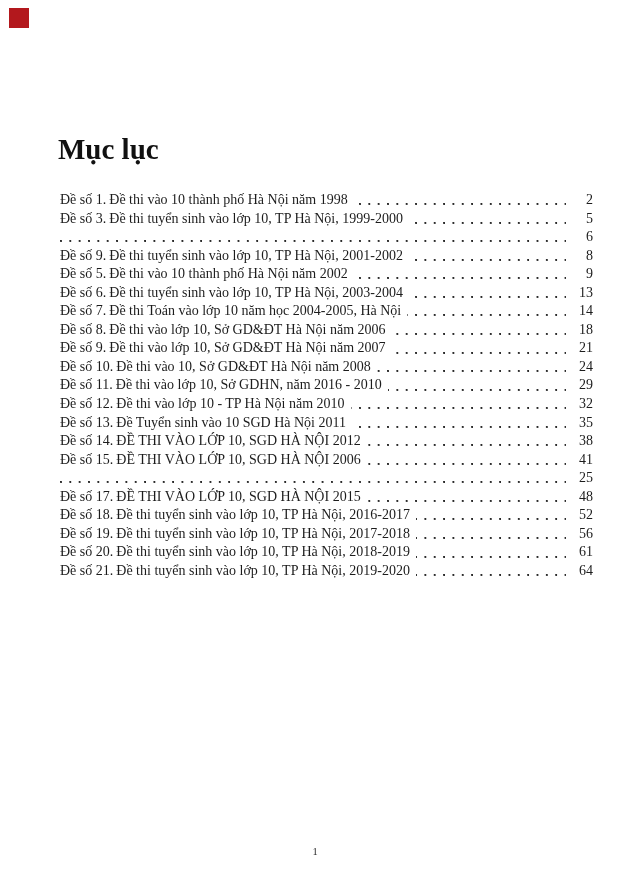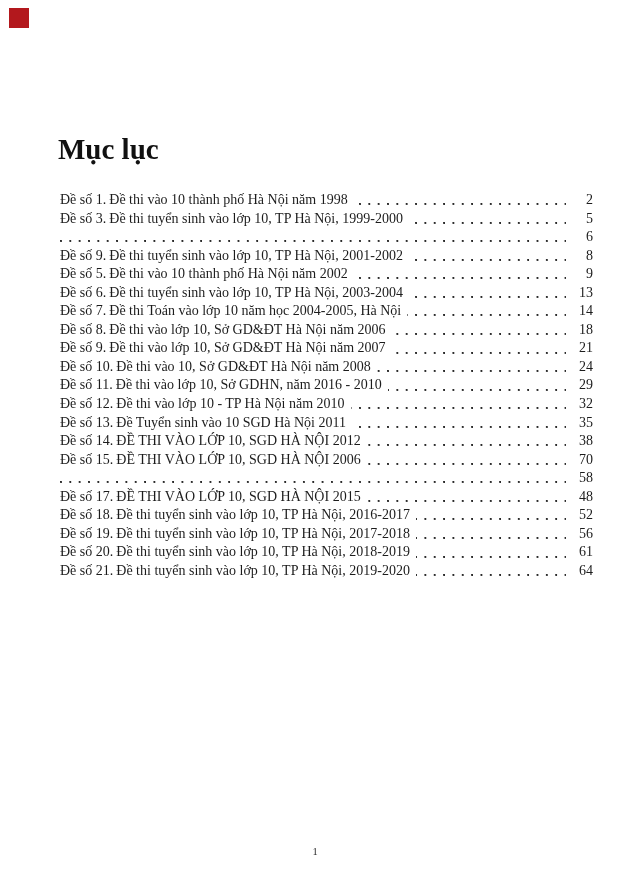--- a/index.html
+++ b/index.html
@@ -99,22 +99,22 @@
       <div class="row"><span class="dots"></span><span class="label"><span class="no">Đề số 5.</span><span class="ttl">Đề thi vào 10 thành phố Hà Nội năm 2002</span></span><span class="pg">9</span></div>
       <div class="row"><span class="dots"></span><span class="label"><span class="no">Đề số 6.</span><span class="ttl">Đề thi tuyển sinh vào lớp 10, TP Hà Nội, 2003-2004</span></span><span class="pg">13</span></div>
       <div class="row"><span class="dots"></span><span class="label"><span class="no">Đề số 7.</span><span class="ttl">Đề thi Toán vào lớp 10 năm học 2004-2005, Hà Nội</span></span><span class="pg">14</span></div>
       <div class="row"><span class="dots"></span><span class="label"><span class="no">Đề số 8.</span><span class="ttl">Đề thi vào lớp 10, Sở GD&amp;ĐT Hà Nội năm 2006</span></span><span class="pg">18</span></div>
       <div class="row"><span class="dots"></span><span class="label"><span class="no">Đề số 9.</span><span class="ttl">Đề thi vào lớp 10, Sở GD&amp;ĐT Hà Nội năm 2007</span></span><span class="pg">21</span></div>
       <div class="row"><span class="dots"></span><span class="label"><span class="no">Đề số 10.</span><span class="ttl">Đề thi vào 10, Sở GD&amp;ĐT Hà Nội năm 2008</span></span><span class="pg">24</span></div>
       <div class="row"><span class="dots"></span><span class="label"><span class="no">Đề số 11.</span><span class="ttl">Đề thi vào lớp 10, Sở GDHN, năm 2016 - 2010</span></span><span class="pg">29</span></div>
       <div class="row"><span class="dots"></span><span class="label"><span class="no">Đề số 12.</span><span class="ttl">Đề thi vào lớp 10 - TP Hà Nội năm 2010</span></span><span class="pg">32</span></div>
       <div class="row"><span class="dots"></span><span class="label"><span class="no">Đề số 13.</span><span class="ttl">Đề Tuyển sinh vào 10 SGD Hà Nội 2011</span></span><span class="pg">35</span></div>
       <div class="row"><span class="dots"></span><span class="label"><span class="no">Đề số 14.</span><span class="ttl">ĐỀ THI VÀO LỚP 10, SGD HÀ NỘI 2012</span></span><span class="pg">38</span></div>
-      <div class="row"><span class="dots"></span><span class="label"><span class="no">Đề số 15.</span><span class="ttl">ĐỀ THI VÀO LỚP 10, SGD HÀ NỘI 2006</span></span><span class="pg">70</span></div>
-      <div class="row"><span class="dots"></span><span class="pg">58</span></div>
+      <div class="row"><span class="dots"></span><span class="label"><span class="no">Đề số 15.</span><span class="ttl">ĐỀ THI VÀO LỚP 10, SGD HÀ NỘI 2006</span></span><span class="pg">41</span></div>
+      <div class="row"><span class="dots"></span><span class="pg">25</span></div>
       <div class="row"><span class="dots"></span><span class="label"><span class="no">Đề số 17.</span><span class="ttl">ĐỀ THI VÀO LỚP 10, SGD HÀ NỘI 2015</span></span><span class="pg">48</span></div>
       <div class="row"><span class="dots"></span><span class="label"><span class="no">Đề số 18.</span><span class="ttl">Đề thi tuyển sinh vào lớp 10, TP Hà Nội, 2016-2017</span></span><span class="pg">52</span></div>
       <div class="row"><span class="dots"></span><span class="label"><span class="no">Đề số 19.</span><span class="ttl">Đề thi tuyển sinh vào lớp 10, TP Hà Nội, 2017-2018</span></span><span class="pg">56</span></div>
       <div class="row"><span class="dots"></span><span class="label"><span class="no">Đề số 20.</span><span class="ttl">Đề thi tuyển sinh vào lớp 10, TP Hà Nội, 2018-2019</span></span><span class="pg">61</span></div>
       <div class="row"><span class="dots"></span><span class="label"><span class="no">Đề số 21.</span><span class="ttl">Đề thi tuyển sinh vào lớp 10, TP Hà Nội, 2019-2020</span></span><span class="pg">64</span></div>
     </div>
   <div class="footer">1</div>
 </div>
 
 </body></html>

